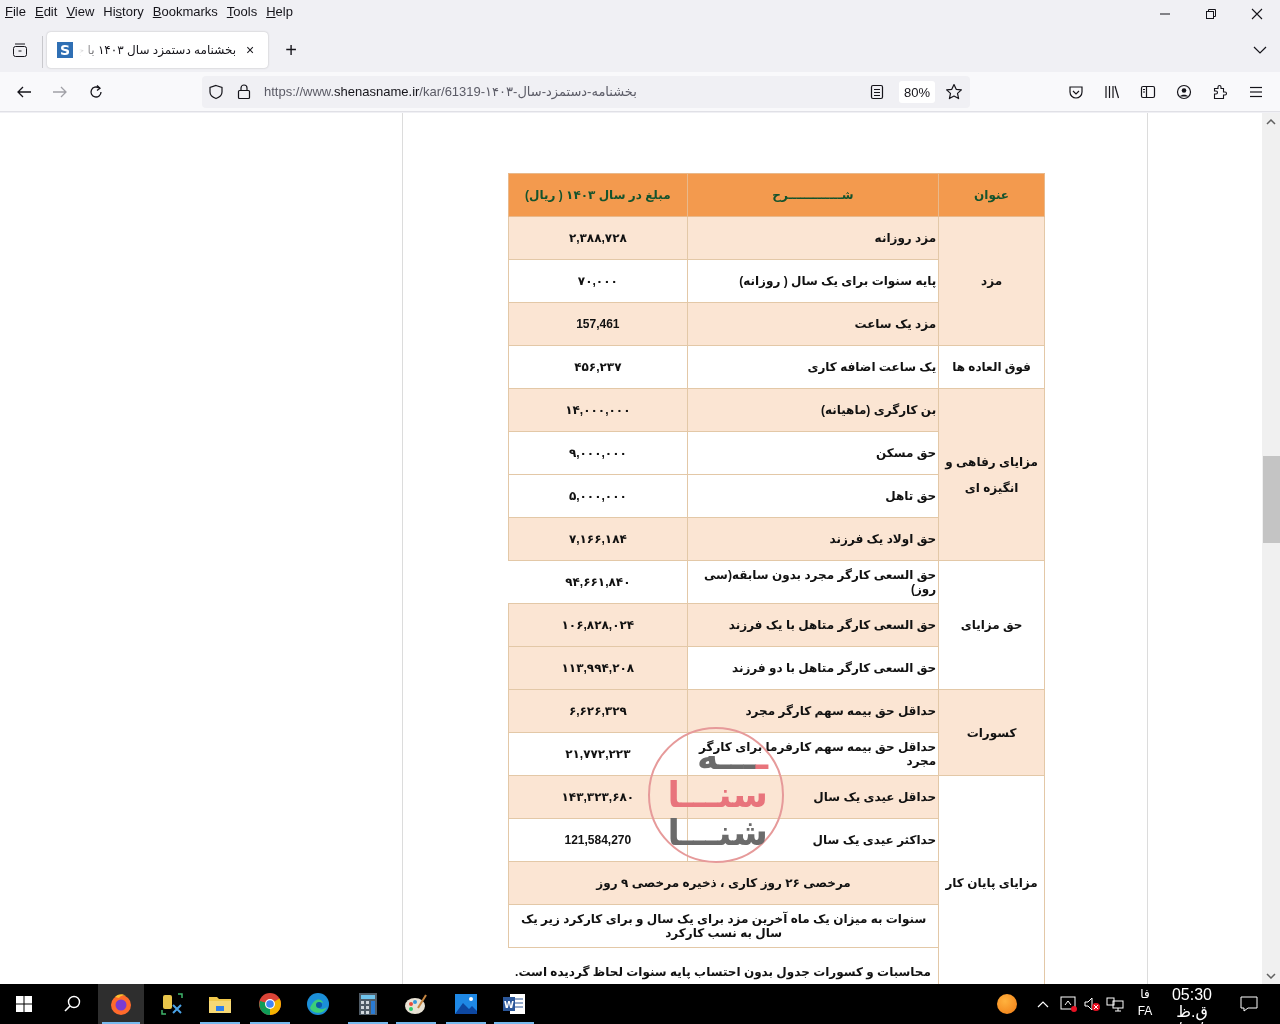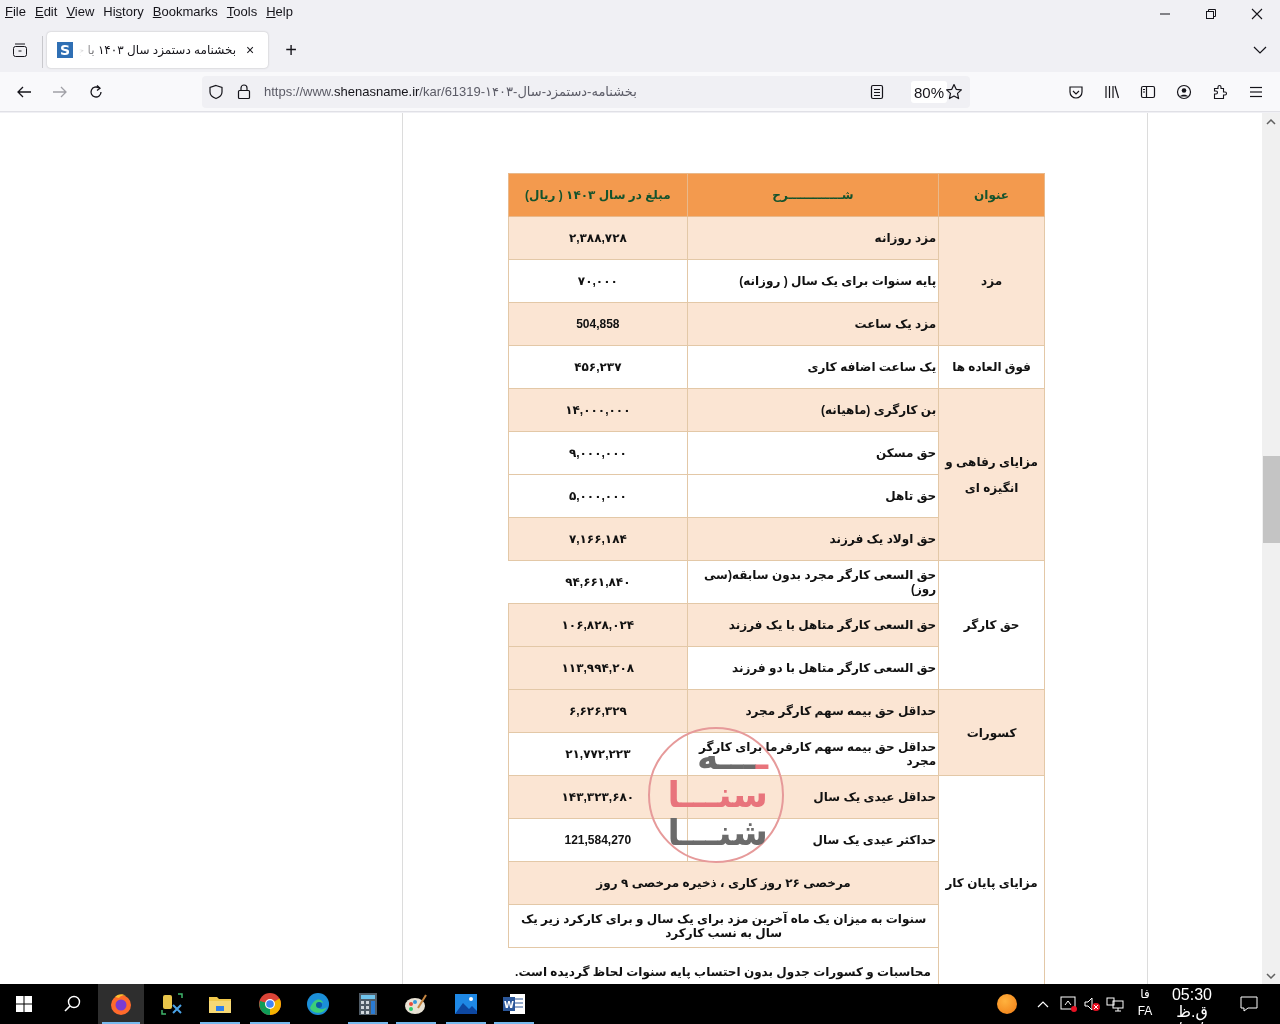--- a/index.html
+++ b/index.html
@@ -23,21 +23,21 @@
   .tab-close { width: 16px; height: 16px; display: flex; align-items: center; justify-content: center; font-size: 14px; color: #15141a; }
   .new-tab { position: absolute; left: 279px; top: 10px; width: 24px; height: 24px; display: flex; align-items: center; justify-content: center; font-size: 20px; color: #15141a; }
   .tabs-overflow { position: absolute; right: 10px; top: 12px; width: 20px; height: 20px; display: flex; align-items: center; justify-content: center; }
 
   
   .navbar { position: absolute; left: 0; top: 72px; width: 1280px; height: 40px; background: #f9f9fb; border-bottom: 1px solid #e0e0e6; }
   .nav-btn { position: absolute; top: 8px; width: 24px; height: 24px; display: flex; align-items: center; justify-content: center; }
   .urlbar { position: absolute; left: 202px; top: 4px; width: 768px; height: 32px; background: #f0f0f4; border-radius: 4px; display: flex; align-items: center; }
   .url-text { position: absolute; left: 62px; top: 8px; font-size: 13px; color: #5b5b66; white-space: nowrap; text-align: center; }
   .url-text .host { color: #15141a; }
-  .zoom-badge { position: absolute; left: 697px; top: 5px; width: 36px; height: 22px; background: #fff; border-radius: 3px; font-size: 15px; color: #15141a; display: flex; align-items: center; justify-content: center; margin-left: 12px; }
+  .zoom-badge { position: absolute; left: 697px; top: 5px; width: 36px; height: 22px; background: #fff; border-radius: 3px; font-size: 13px; color: #15141a; display: flex; align-items: center; justify-content: center; }
   .tb-btn { position: absolute; top: 8px; width: 24px; height: 24px; display: flex; align-items: center; justify-content: center; }
 
   
   .content { position: absolute; left: 0; top: 113px; width: 1262px; height: 871px; background: #fff; overflow: hidden; }
   .page-border-left { position: absolute; left: 402px; top: 0; width: 1px; height: 871px; background: #dcdcdc; }
   .page-border-right { position: absolute; left: 1147px; top: 0; width: 1px; height: 871px; background: #dcdcdc; }
 
   .table-title { position: absolute; left: 508px; top: 22px; width: 537px; text-align: center; direction: rtl; font-size: 13px; font-weight: bold; color: #111; }
 
   .wage-table { position: absolute; left: 508px; top: 60px; width: 537px; border-collapse: collapse; direction: rtl; font-size: 12px; font-weight: bold; color: #111; }
@@ -233,21 +233,21 @@
         <td class="cat" rowspan="3">مزد</td>
         <td class="desc">مزد روزانه</td>
         <td class="amount">۲,۳۸۸,۷۲۸</td>
       </tr>
       <tr>
         <td class="desc">پایه سنوات برای یک سال ( روزانه)</td>
         <td class="amount">۷۰,۰۰۰</td>
       </tr>
       <tr class="shade">
         <td class="desc">مزد یک ساعت</td>
-        <td class="amount">504,858</td>
+        <td class="amount">157,461</td>
       </tr>
       <tr>
         <td class="cat white">فوق العاده ها</td>
         <td class="desc">یک ساعت اضافه کاری</td>
         <td class="amount">۴۵۶,۲۳۷</td>
       </tr>
       <tr class="shade">
         <td class="cat" rowspan="4">مزایای رفاهی و انگیزه ای</td>
         <td class="desc">بن کارگری (ماهیانه)</td>
         <td class="amount">۱۴,۰۰۰,۰۰۰</td>
@@ -258,21 +258,21 @@
       </tr>
       <tr>
         <td class="desc">حق تاهل</td>
         <td class="amount">۵,۰۰۰,۰۰۰</td>
       </tr>
       <tr class="shade">
         <td class="desc">حق اولاد یک فرزند</td>
         <td class="amount">۷,۱۶۶,۱۸۴</td>
       </tr>
       <tr>
-        <td class="cat white" rowspan="3">حق کارگر</td>
+        <td class="cat white" rowspan="3">حق مزایای</td>
         <td class="desc">حق السعی کارگر مجرد بدون سابقه(سی روز)</td>
         <td class="amount" style="border-left-color:#fff">۹۴,۶۶۱,۸۴۰</td>
       </tr>
       <tr class="shade">
         <td class="desc">حق السعی کارگر  متاهل با یک فرزند</td>
         <td class="amount">۱۰۶,۸۲۸,۰۲۴</td>
       </tr>
       <tr>
         <td class="desc">حق السعی کارگر متاهل با دو فرزند</td>
         <td class="amount" style="background:#fbe5d3">۱۱۳,۹۹۴,۲۰۸</td>

